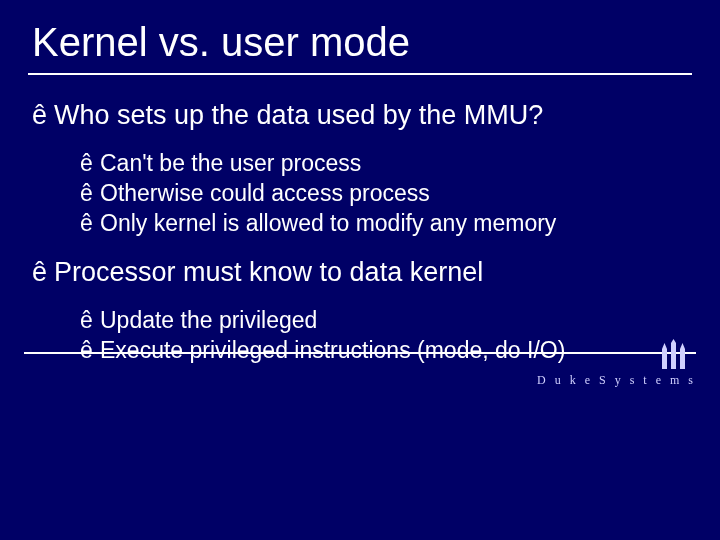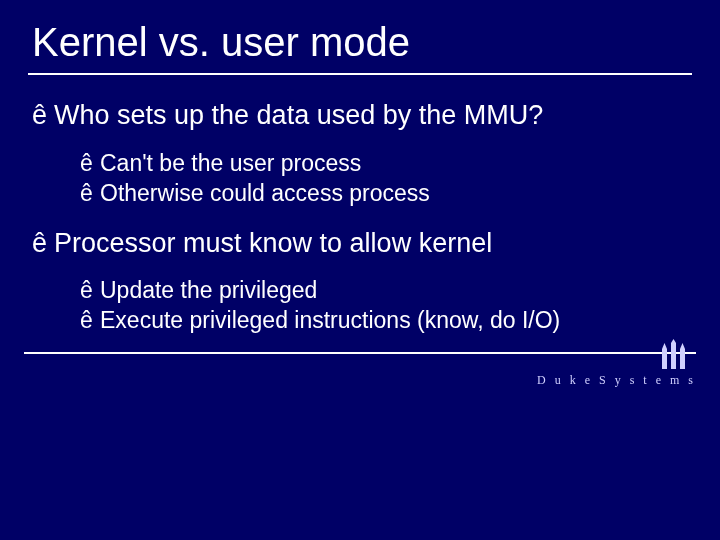--- a/index.html
+++ b/index.html
@@ -94,31 +94,34 @@
     <div class="lvl1">
       <span class="bullet">ê</span><span>Who sets up the data used by the MMU?</span>
     </div>
     <div class="lvl2-group">
       <div class="lvl2">
         <span class="bullet">ê</span><span>Can't be the user process</span>
       </div>
       <div class="lvl2">
         <span class="bullet">ê</span><span>Otherwise could access process</span>
       </div>
+      <div class="lvl2">
+        <span class="bullet">ê</span><span>Only kernel is allowed to modify any memory</span>
+      </div>
     </div>
 
     <div class="lvl1">
-      <span class="bullet">ê</span><span>Processor must know to allow kernel</span>
+      <span class="bullet">ê</span><span>Processor must know to data kernel</span>
     </div>
     <div class="lvl2-group">
       <div class="lvl2">
         <span class="bullet">ê</span><span>Update the privileged</span>
       </div>
       <div class="lvl2">
-        <span class="bullet">ê</span><span>Execute privileged instructions (know, do I/O)</span>
+        <span class="bullet">ê</span><span>Execute privileged instructions (mode, do I/O)</span>
       </div>
     </div>
 
   </div>
 
   <div class="footer-line"></div>
 
   <div class="footer-brand">
     <span class="brand-icon">
       <svg width="44" height="30" viewBox="0 0 44 30">

